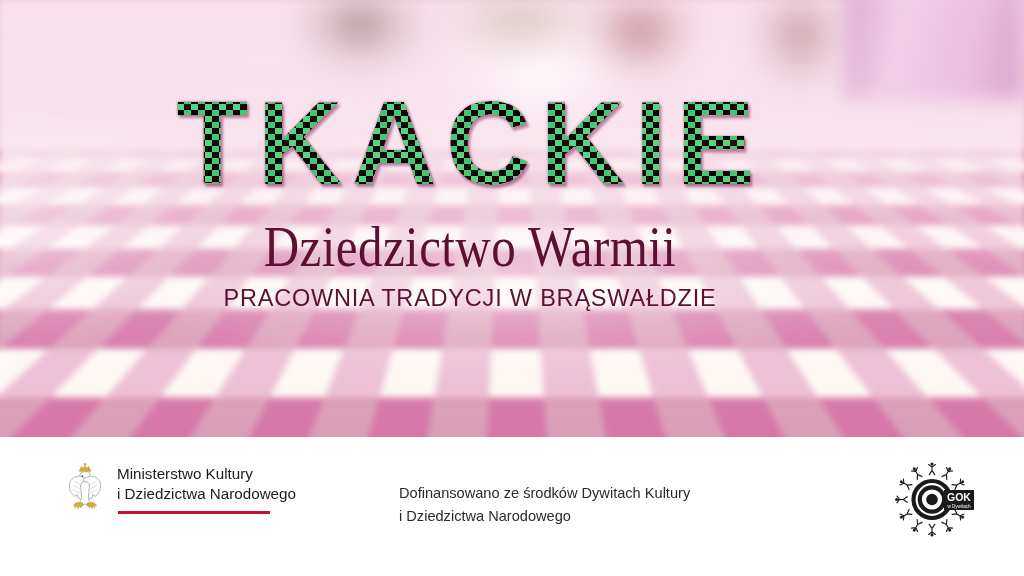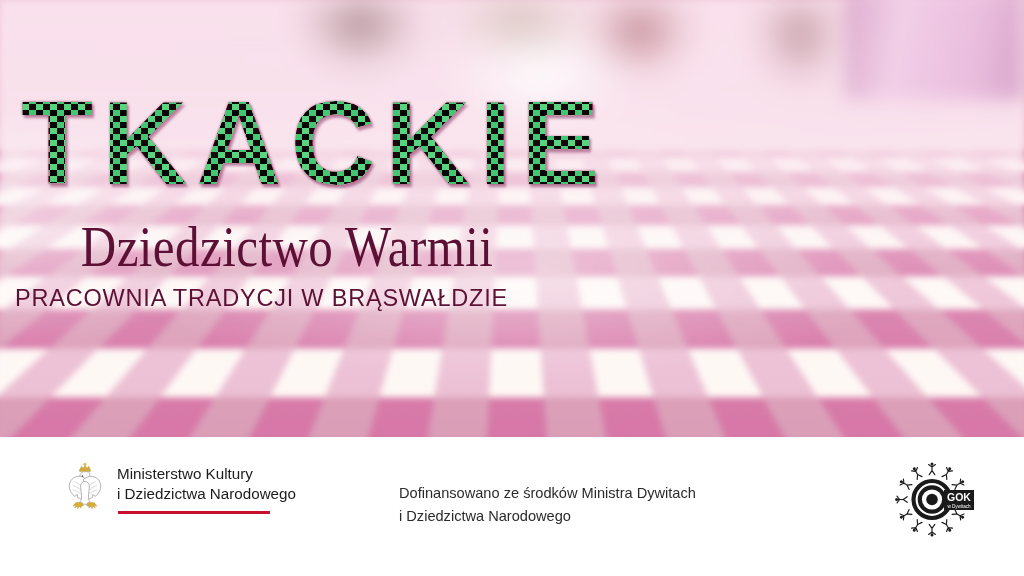--- a/index.html
+++ b/index.html
@@ -146,24 +146,24 @@
     inset: 0;
     background:
       radial-gradient(ellipse 50% 34% at 50% 62%, rgba(255,255,255,0.45) 0%, rgba(255,255,255,0.12) 55%, rgba(255,255,255,0) 78%),
       radial-gradient(ellipse 30% 40% at 2% 52%, rgba(255,255,255,0.40) 0%, rgba(255,255,255,0) 70%);
     pointer-events: none;
   }
 
   
   .title-block {
     position: absolute;
-    left: 15px;
+    left: 0;
     top: 86px;
     width: 940px;
-    text-align: left;
+    text-align: center;
     pointer-events: none;
   }
 
   .title {
     display: inline-block;
     position: relative;
     font-family: "Liberation Sans", sans-serif;
     font-weight: 700;
     font-size: 118px;
     line-height: 0.98;
@@ -342,21 +342,21 @@
       </svg>
 
       <div class="ministry-text-wrap">
         <div class="ministry-text">Ministerstwo Kultury</div>
         <div class="ministry-text">i Dziedzictwa Narodowego</div>
         <div class="ministry-rule"></div>
       </div>
     </div>
 
     <div class="funding-note">
-      <div>Dofinansowano ze środków Ministra Dywitach</div>
+      <div>Dofinansowano ze środków Dywitach Kultury</div>
       <div>i Dziedzictwa Narodowego</div>
     </div>
 
     <svg class="gok-logo" viewBox="0 0 82 82" aria-hidden="true">
       <g fill="none" stroke="#1a1a1a" stroke-width="1.15" stroke-linecap="round" stroke-linejoin="round">
 
         <g id="dancers">
           <g transform="translate(38,3.5)">
             <circle cx="0" cy="1.6" r="1.5" fill="#1a1a1a" stroke="none"></circle>
             <path d="M0 3.2 L0 8.2 M0 4.6 L-3.4 2.0 M0 4.6 L3.4 2.0 M0 8.2 L-2.8 12.2 M0 8.2 L2.8 12.2"></path>

